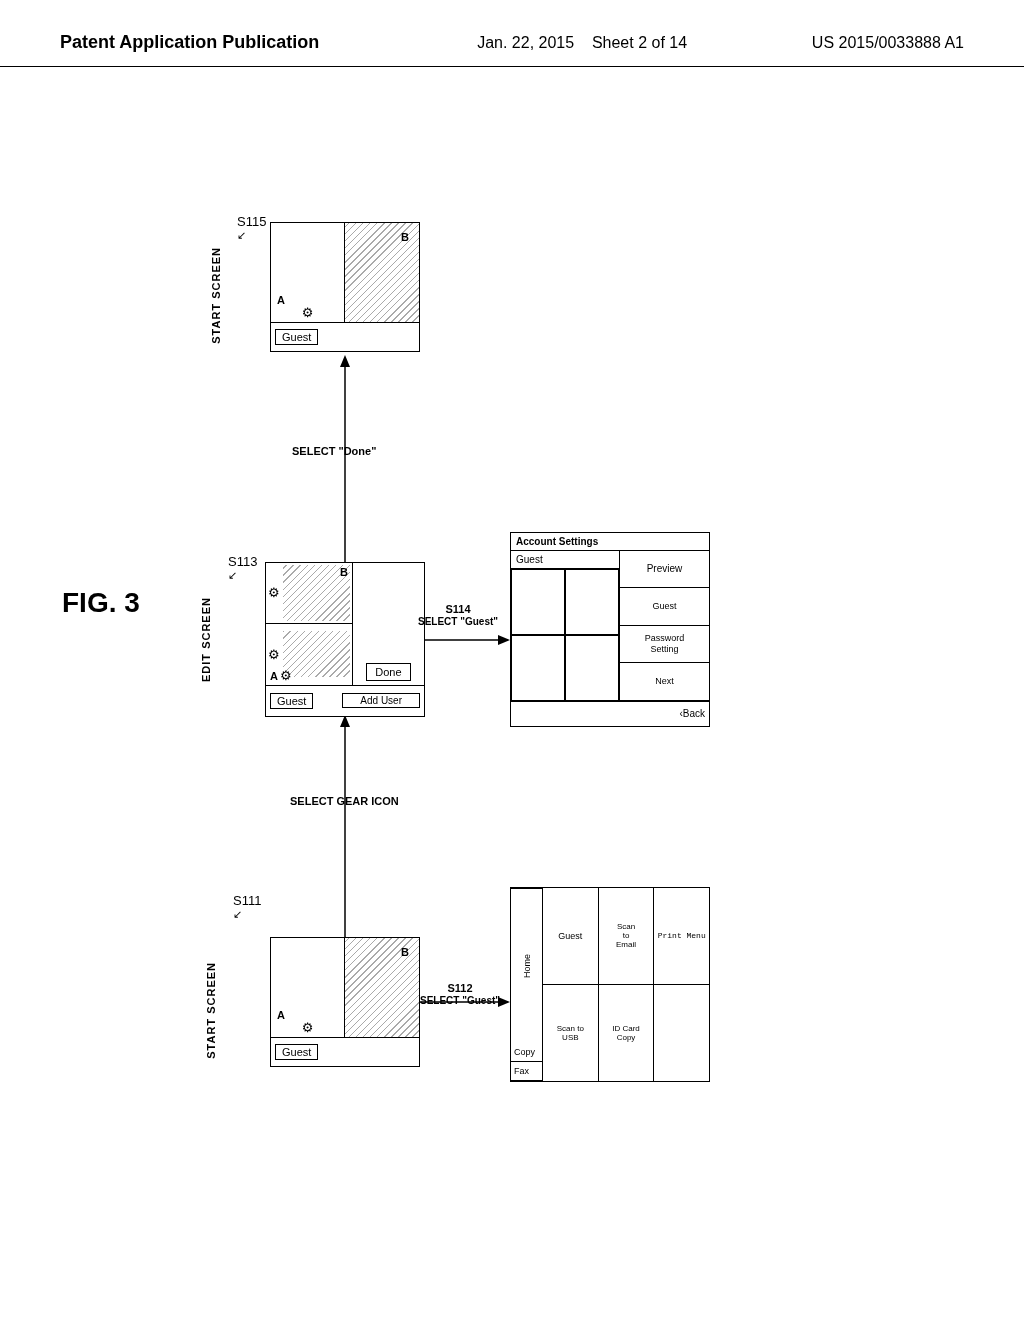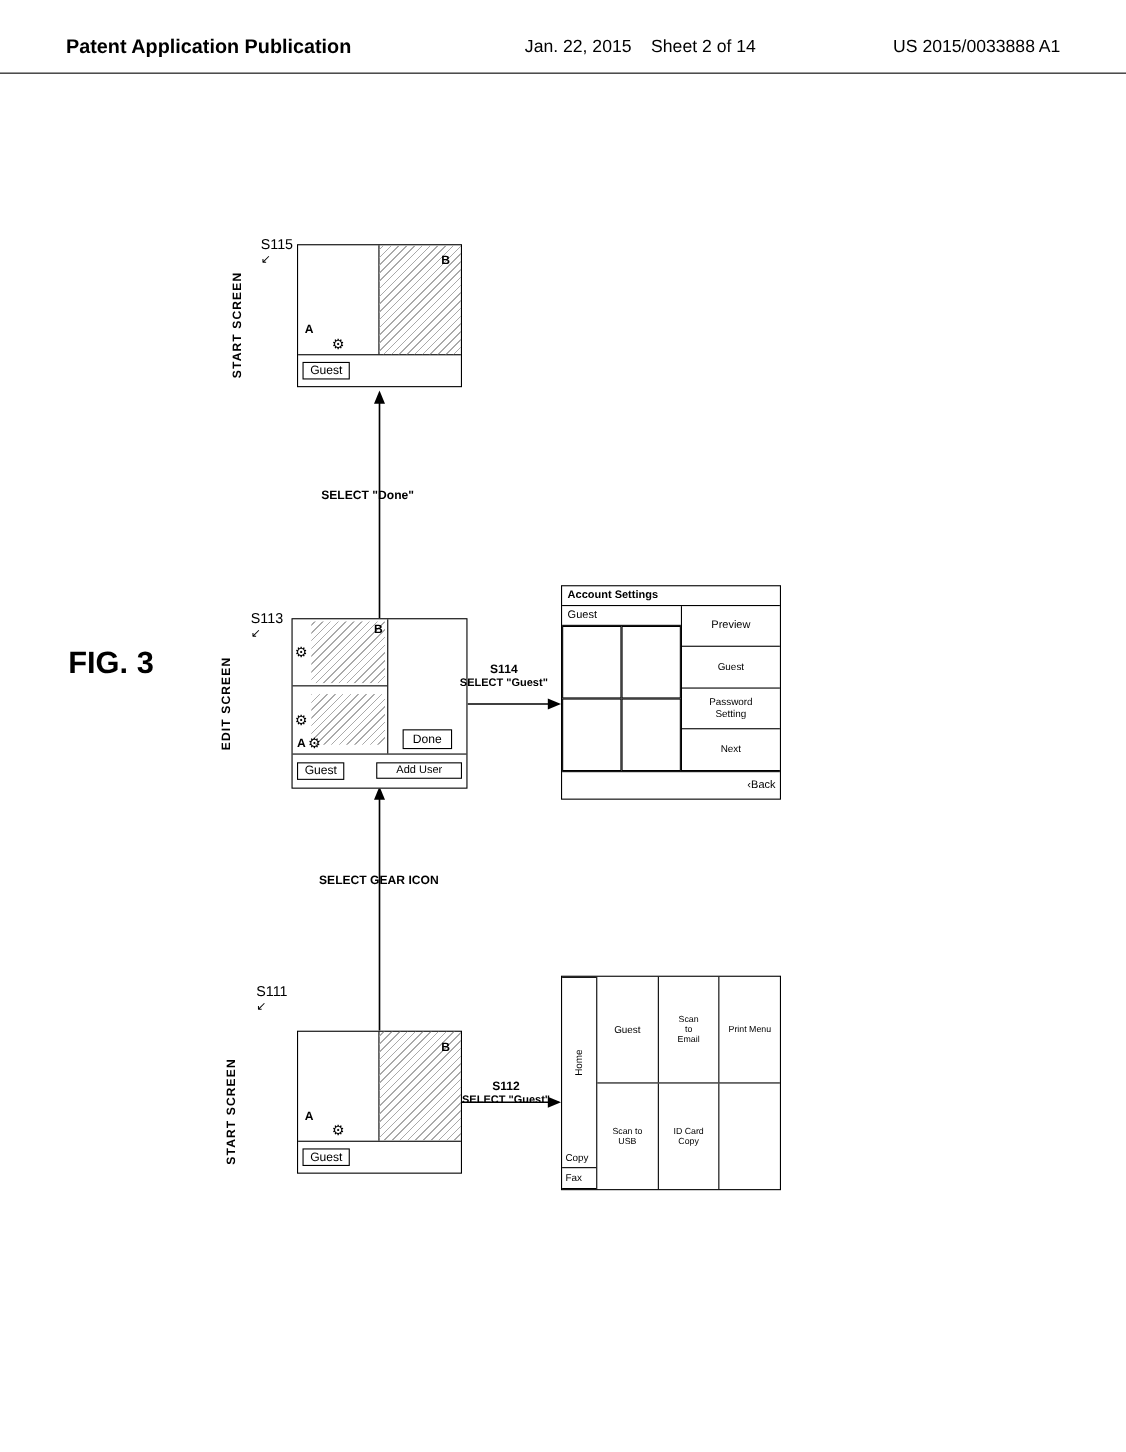--- a/index.html
+++ b/index.html
@@ -465,21 +465,21 @@
     <div class="guest-menu">
       <div class="guest-menu-sidebar">
         <div class="guest-menu-sidebar-top">Home</div>
         <div class="guest-menu-sidebar-item">Copy</div>
         <div class="guest-menu-sidebar-item">Fax</div>
       </div>
       <div class="guest-menu-main">
         <div class="guest-menu-row">
           <div class="guest-menu-cell">Guest</div>
           <div class="guest-menu-cell" style="font-size:8px;">Scan<br>to<br>Email</div>
-          <div class="guest-menu-cell" style="font-size:8px;">Print Menu</div>
+          <div class="guest-menu-cell" style="font-size:8px;font-family:Liberation Mono, monospace;">Print Menu</div>
         </div>
         <div class="guest-menu-row">
           <div class="guest-menu-cell" style="font-size:8px;">Scan to<br>USB</div>
           <div class="guest-menu-cell" style="font-size:8px;">ID Card<br>Copy</div>
           <div class="guest-menu-cell"></div>
         </div>
       </div>
     </div>
   </div>
 

